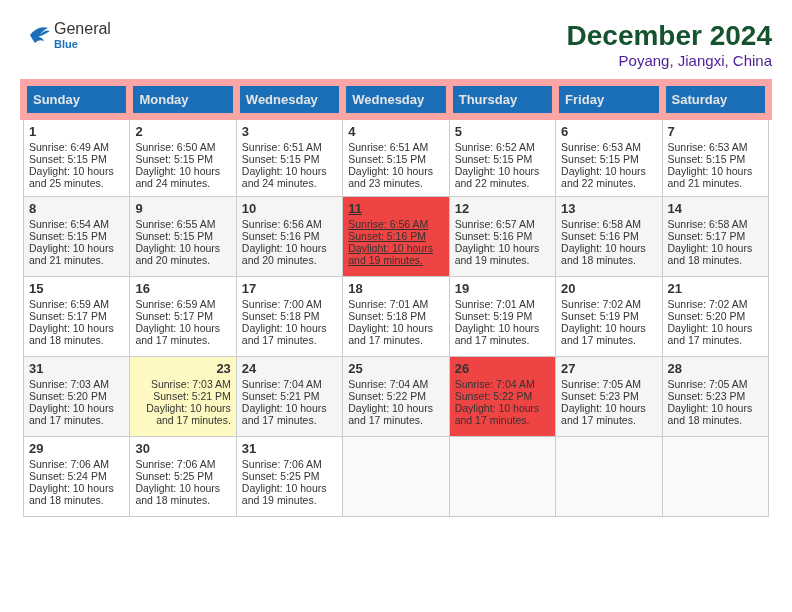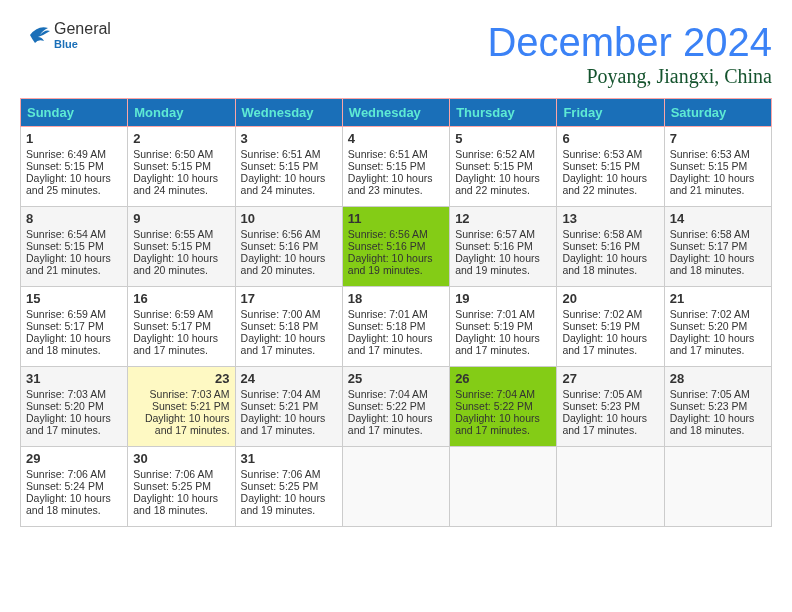--- a/index.html
+++ b/index.html
@@ -22,41 +22,40 @@
       gap: 4px;
     }
     .logo-bird {
       width: 30px;
       height: 24px;
     }
     .title-block {
       text-align: right;
     }
     .month-title {
-      font-size: 40px;
-      font-weight: normal;
-      color: #3b82f6;
+      font-size: 28px;
+      font-weight: bold;
+      color: #14532d;
     }
     .location {
-      font-size: 20px;
-      color: #14532d;
-      font-family: Liberation Serif, serif;
+      font-size: 15px;
+      color: #4c1d95;
     }
     .calendar {
       width: 100%;
       border-collapse: collapse;
       table-layout: fixed;
     }
     .calendar th {
       background-color: #1a6fb8;
-      color: #5eead4;
+      color: #e5e5e5;
       text-align: left;
       padding: 6px 6px;
       font-size: 13px;
-      border: 1px solid #fca5a5;
+      border: 7px solid #fca5a5;
     }
     .calendar td {
       border: 1px solid #ccc;
       vertical-align: top;
       padding: 4px 5px;
       font-size: 10.5px;
       color: #333;
       height: 80px;
       background: #fff;
     }
@@ -161,21 +160,21 @@
         <span>Sunrise: 6:55 AM</span><br>
         <span>Sunset: 5:15 PM</span><br>
         <span>Daylight: 10 hours and 20 minutes.</span>
       </td>
         <td style="background: rgb(245, 245, 245);">
         <span class="day-num">10</span>
         <span>Sunrise: 6:56 AM</span><br>
         <span>Sunset: 5:16 PM</span><br>
         <span>Daylight: 10 hours and 20 minutes.</span>
       </td>
-        <td style="background: #84cc16;">
+        <td style="background: #ef4444; text-decoration: underline;">
         <span class="day-num">11</span>
         <span>Sunrise: 6:56 AM</span><br>
         <span>Sunset: 5:16 PM</span><br>
         <span>Daylight: 10 hours and 19 minutes.</span>
       </td>
         <td style="background: rgb(245, 245, 245);">
         <span class="day-num">12</span>
         <span>Sunrise: 6:57 AM</span><br>
         <span>Sunset: 5:16 PM</span><br>
         <span>Daylight: 10 hours and 19 minutes.</span>
@@ -255,21 +254,21 @@
         <span>Sunrise: 7:04 AM</span><br>
         <span>Sunset: 5:21 PM</span><br>
         <span>Daylight: 10 hours and 17 minutes.</span>
       </td>
         <td style="background: rgb(245, 245, 245);">
         <span class="day-num">25</span>
         <span>Sunrise: 7:04 AM</span><br>
         <span>Sunset: 5:22 PM</span><br>
         <span>Daylight: 10 hours and 17 minutes.</span>
       </td>
-        <td style="background: #84cc16;">
+        <td style="background: #ef4444;">
         <span class="day-num">26</span>
         <span>Sunrise: 7:04 AM</span><br>
         <span>Sunset: 5:22 PM</span><br>
         <span>Daylight: 10 hours and 17 minutes.</span>
       </td>
         <td style="background: rgb(245, 245, 245);">
         <span class="day-num">27</span>
         <span>Sunrise: 7:05 AM</span><br>
         <span>Sunset: 5:23 PM</span><br>
         <span>Daylight: 10 hours and 17 minutes.</span>

